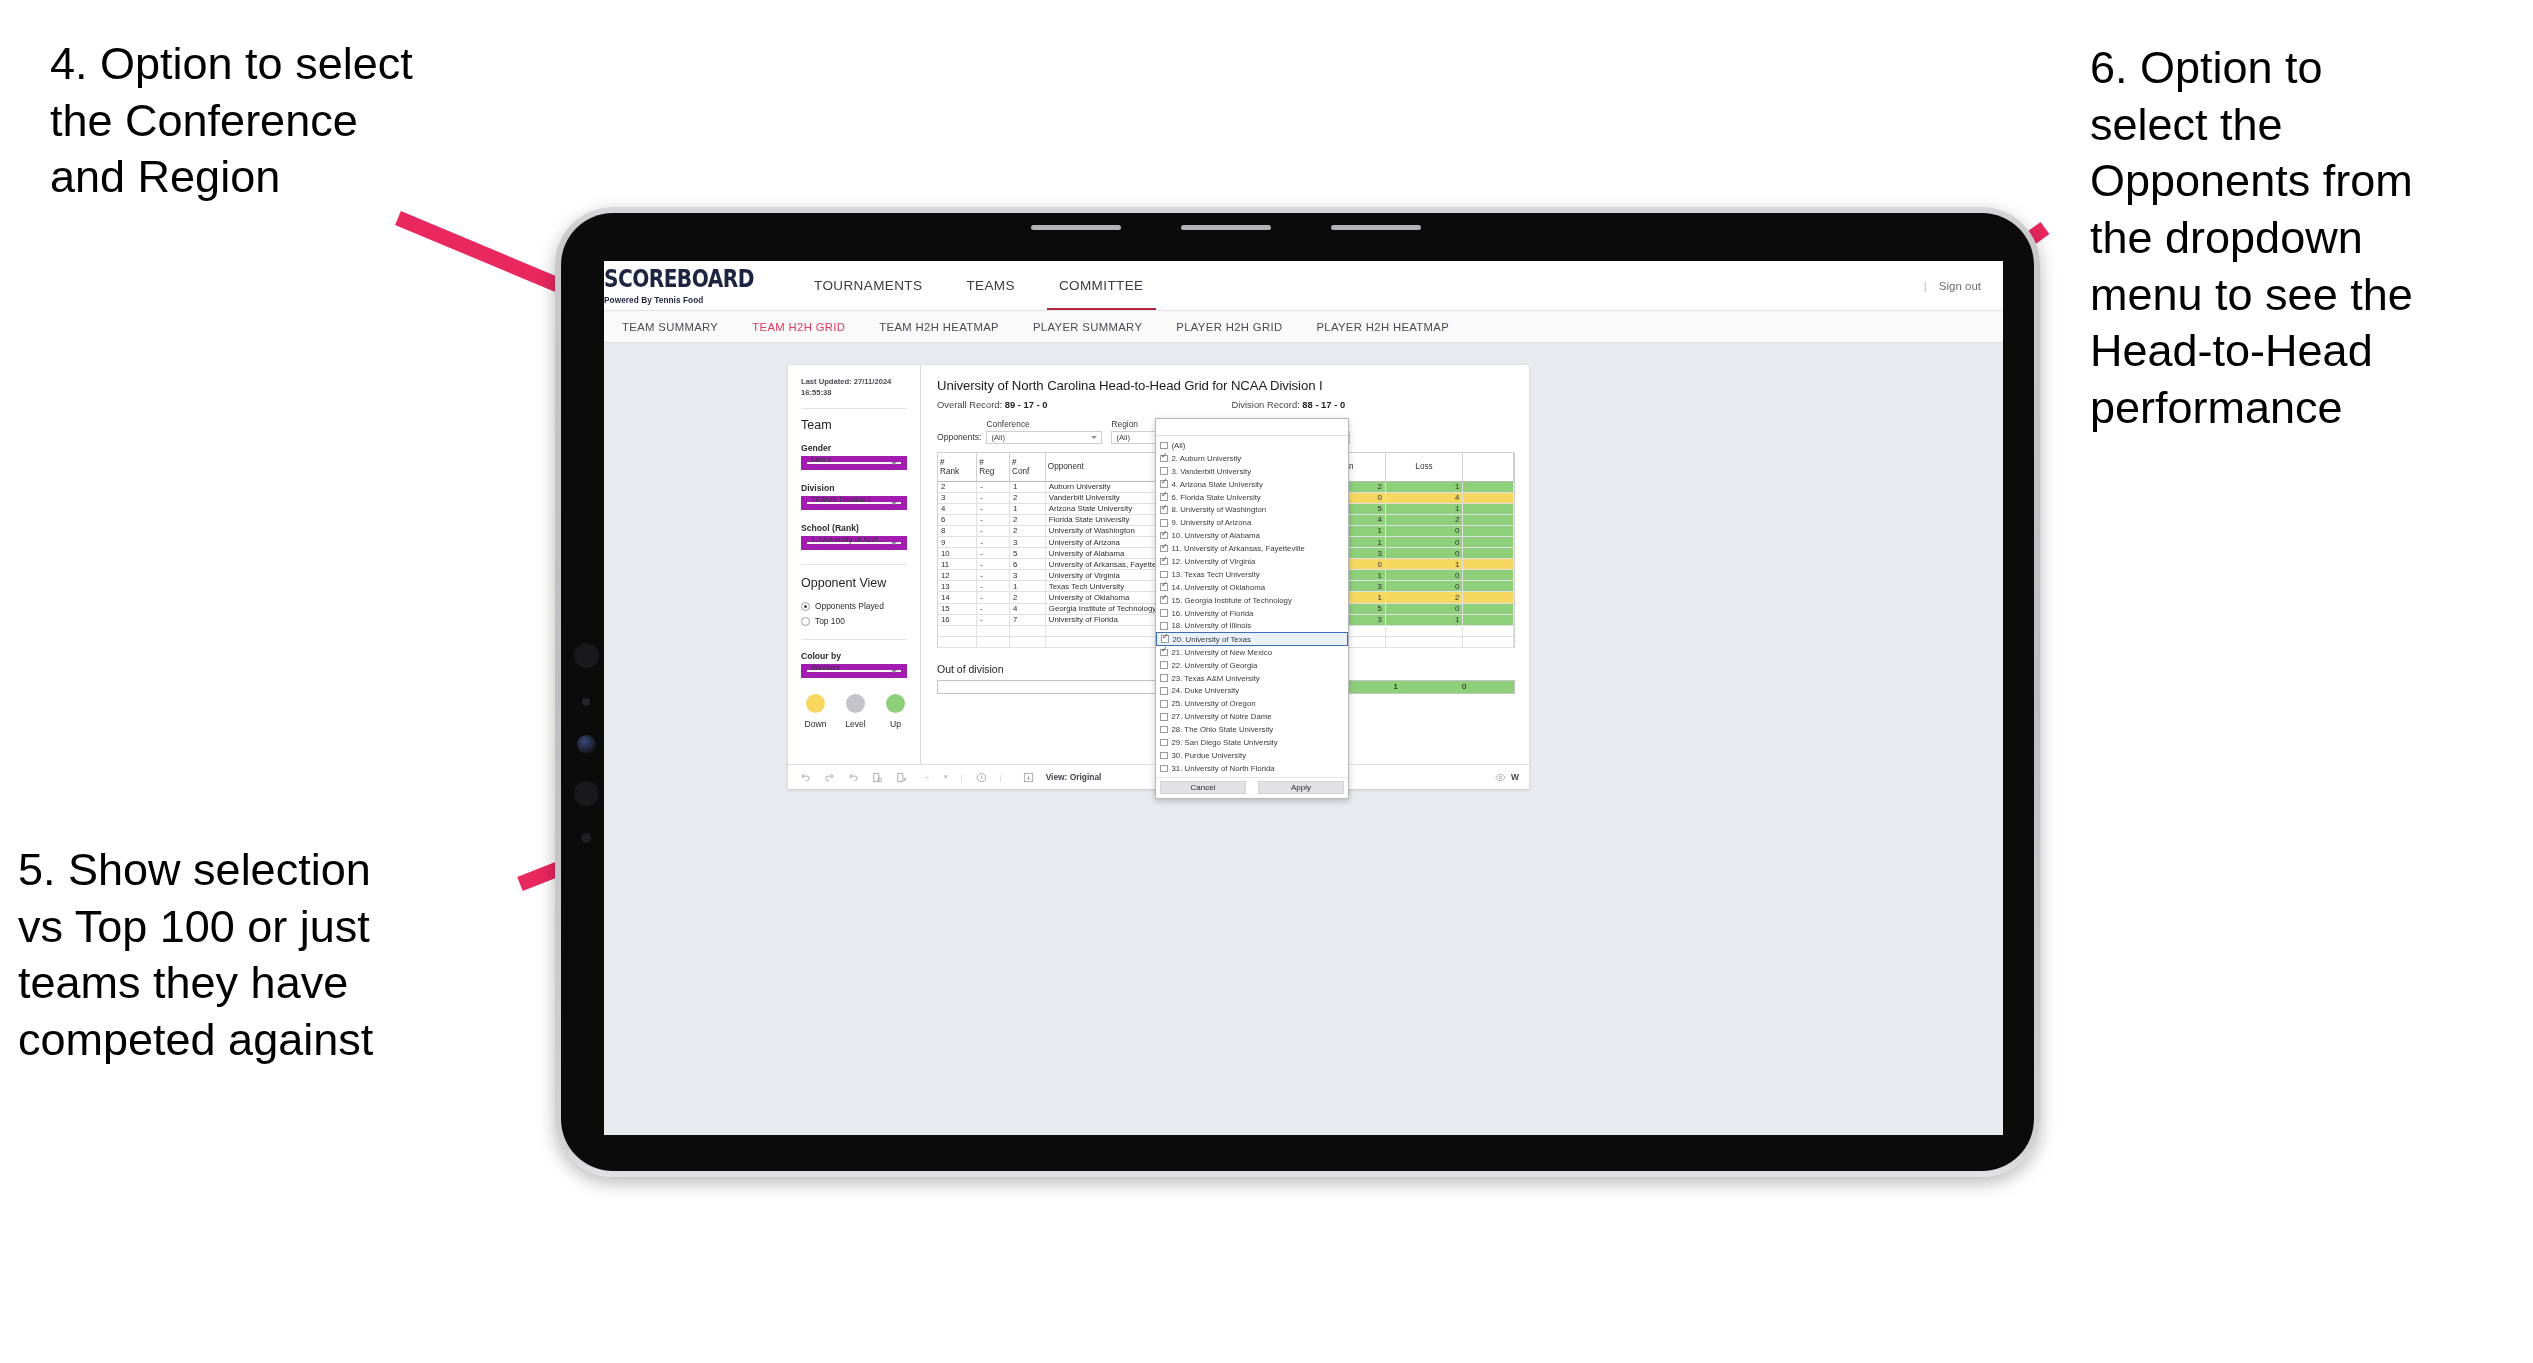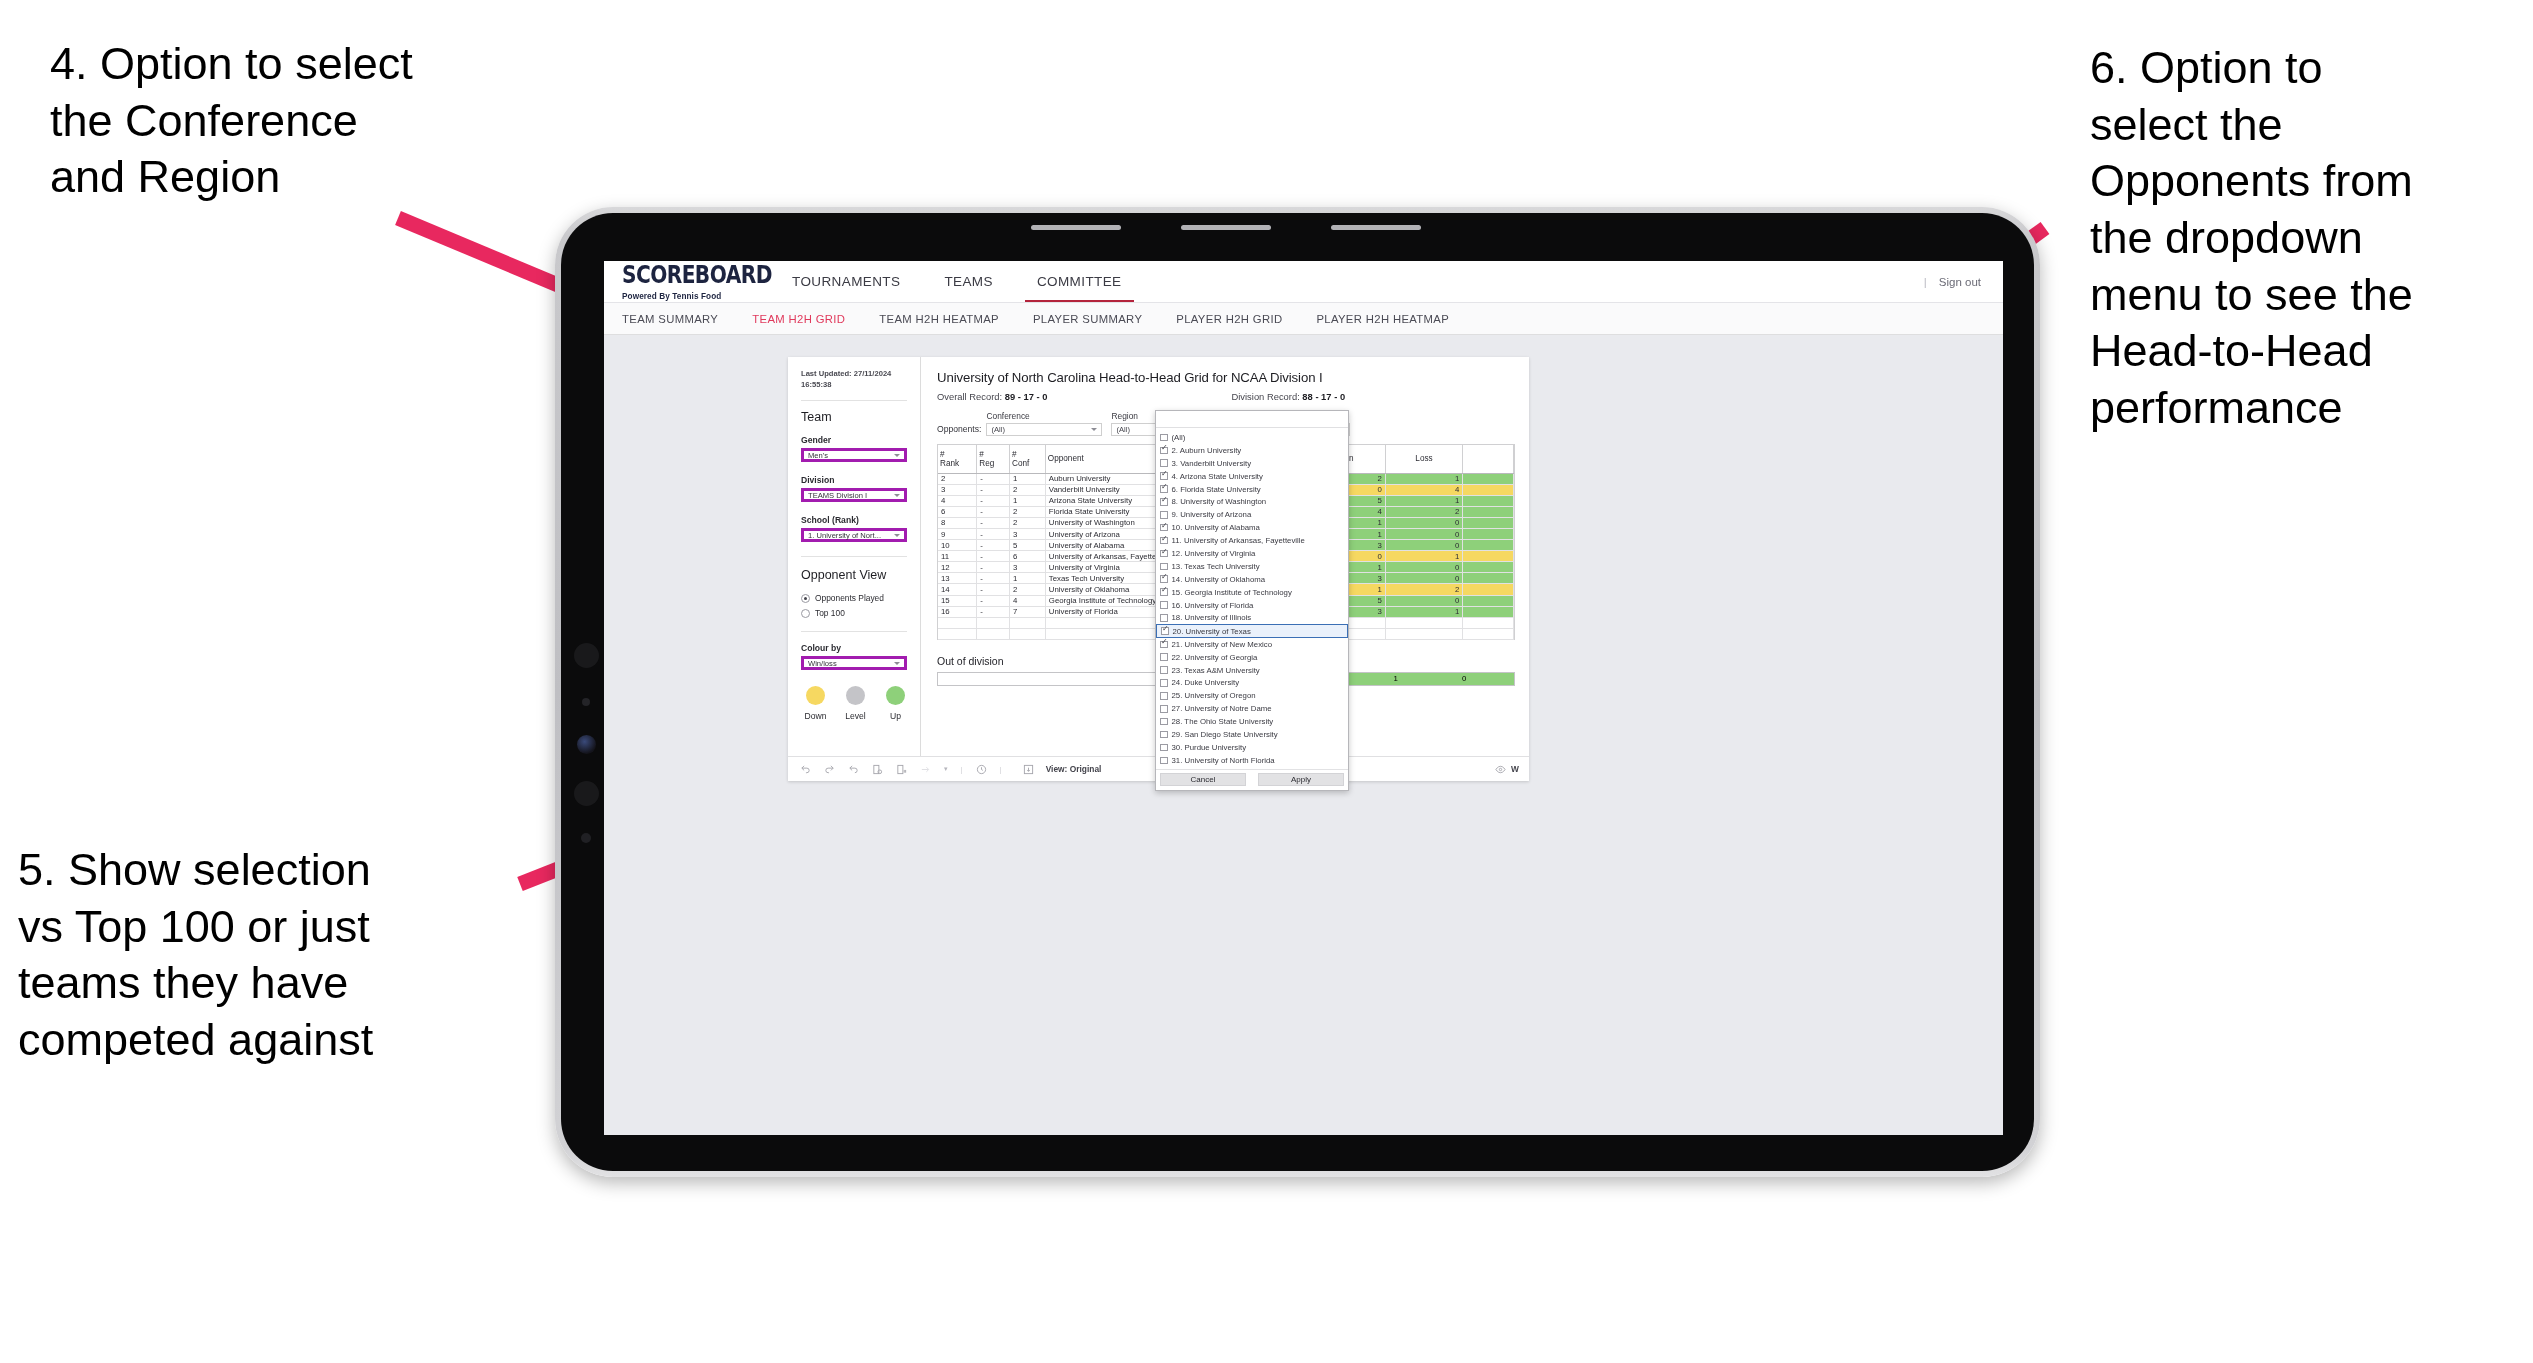--- a/index.html
+++ b/index.html
@@ -55,22 +55,22 @@
 
   
   #screen {
     position: absolute; left: 43px; top: 48px;
     width: 1399px; height: 874px;
     background: #e9eaee; overflow: hidden;
   }
 
   
   #app-header {
-    height: 42px; background: #fff; display: flex; align-items: center;
-    padding-left: 18px; position: relative; border-bottom: 1px solid #e4e4e8;
+    height: 50px; background: #fff; display: flex; align-items: center;
+    position: relative; border-bottom: 1px solid #e4e4e8; gap: 40px;
   }
   .logo-wrap { width: 128px; }
   .logo-main {
     font-family: "DejaVu Sans", sans-serif;
     font-weight: 700; font-size: 21px; letter-spacing: -0.6px;
     color: #1d2440; line-height: 1; transform: scaleY(1.22) scaleX(.96);
     transform-origin: left top; display: inline-block;
   }
   .logo-sub { font-size: 8.2px; font-weight: 700; color: #1d2440; margin-top: 9px; letter-spacing: .1px; }
   .logo-sub em { font-style: normal; color: #1d2440; }
@@ -112,22 +112,22 @@
   
   #ctrl {
     width: 133px; border-right: 1px solid #dcdcdc; padding: 11px 13px 0 13px;
     font-size: 9px; color: #2e2e33;
   }
   .updated { font-size: 7.6px; color: #4a4a52; line-height: 1.45; font-weight: 600; }
   .hr-line { border-top: 1px solid #e2e2e2; margin: 10px 0 9px; }
   .panel-h { font-size: 12.5px; font-weight: 400; color: #1f1f24; margin-bottom: 11px; }
   .field-label { font-size: 8.6px; font-weight: 700; color: #2b2b31; margin-bottom: 3px; }
   .sel {
-    height: 14px; border: 3px solid #a21caf; background: #fff;
-    font-size: 7.6px; color: #33333a; display: flex; align-items: flex-start;
+    height: 14px; border: 6px solid #a21caf; background: #fff;
+    font-size: 7.6px; color: #33333a; display: flex; align-items: flex-end;
     padding: 0 4px; position: relative; margin-bottom: 13px;
   }
   .sel .caret {
     position: absolute; right: 4px; top: 50%; margin-top: -1.5px;
     border-left: 3px solid transparent; border-right: 3px solid transparent;
     border-top: 3.4px solid #8d8d95;
   }
   .radio-row { display: flex; align-items: center; gap: 5px; margin-bottom: 5px; }
   .radio {
     width: 9px; height: 9px; border-radius: 50%; border: 1px solid #9a9aa2;

